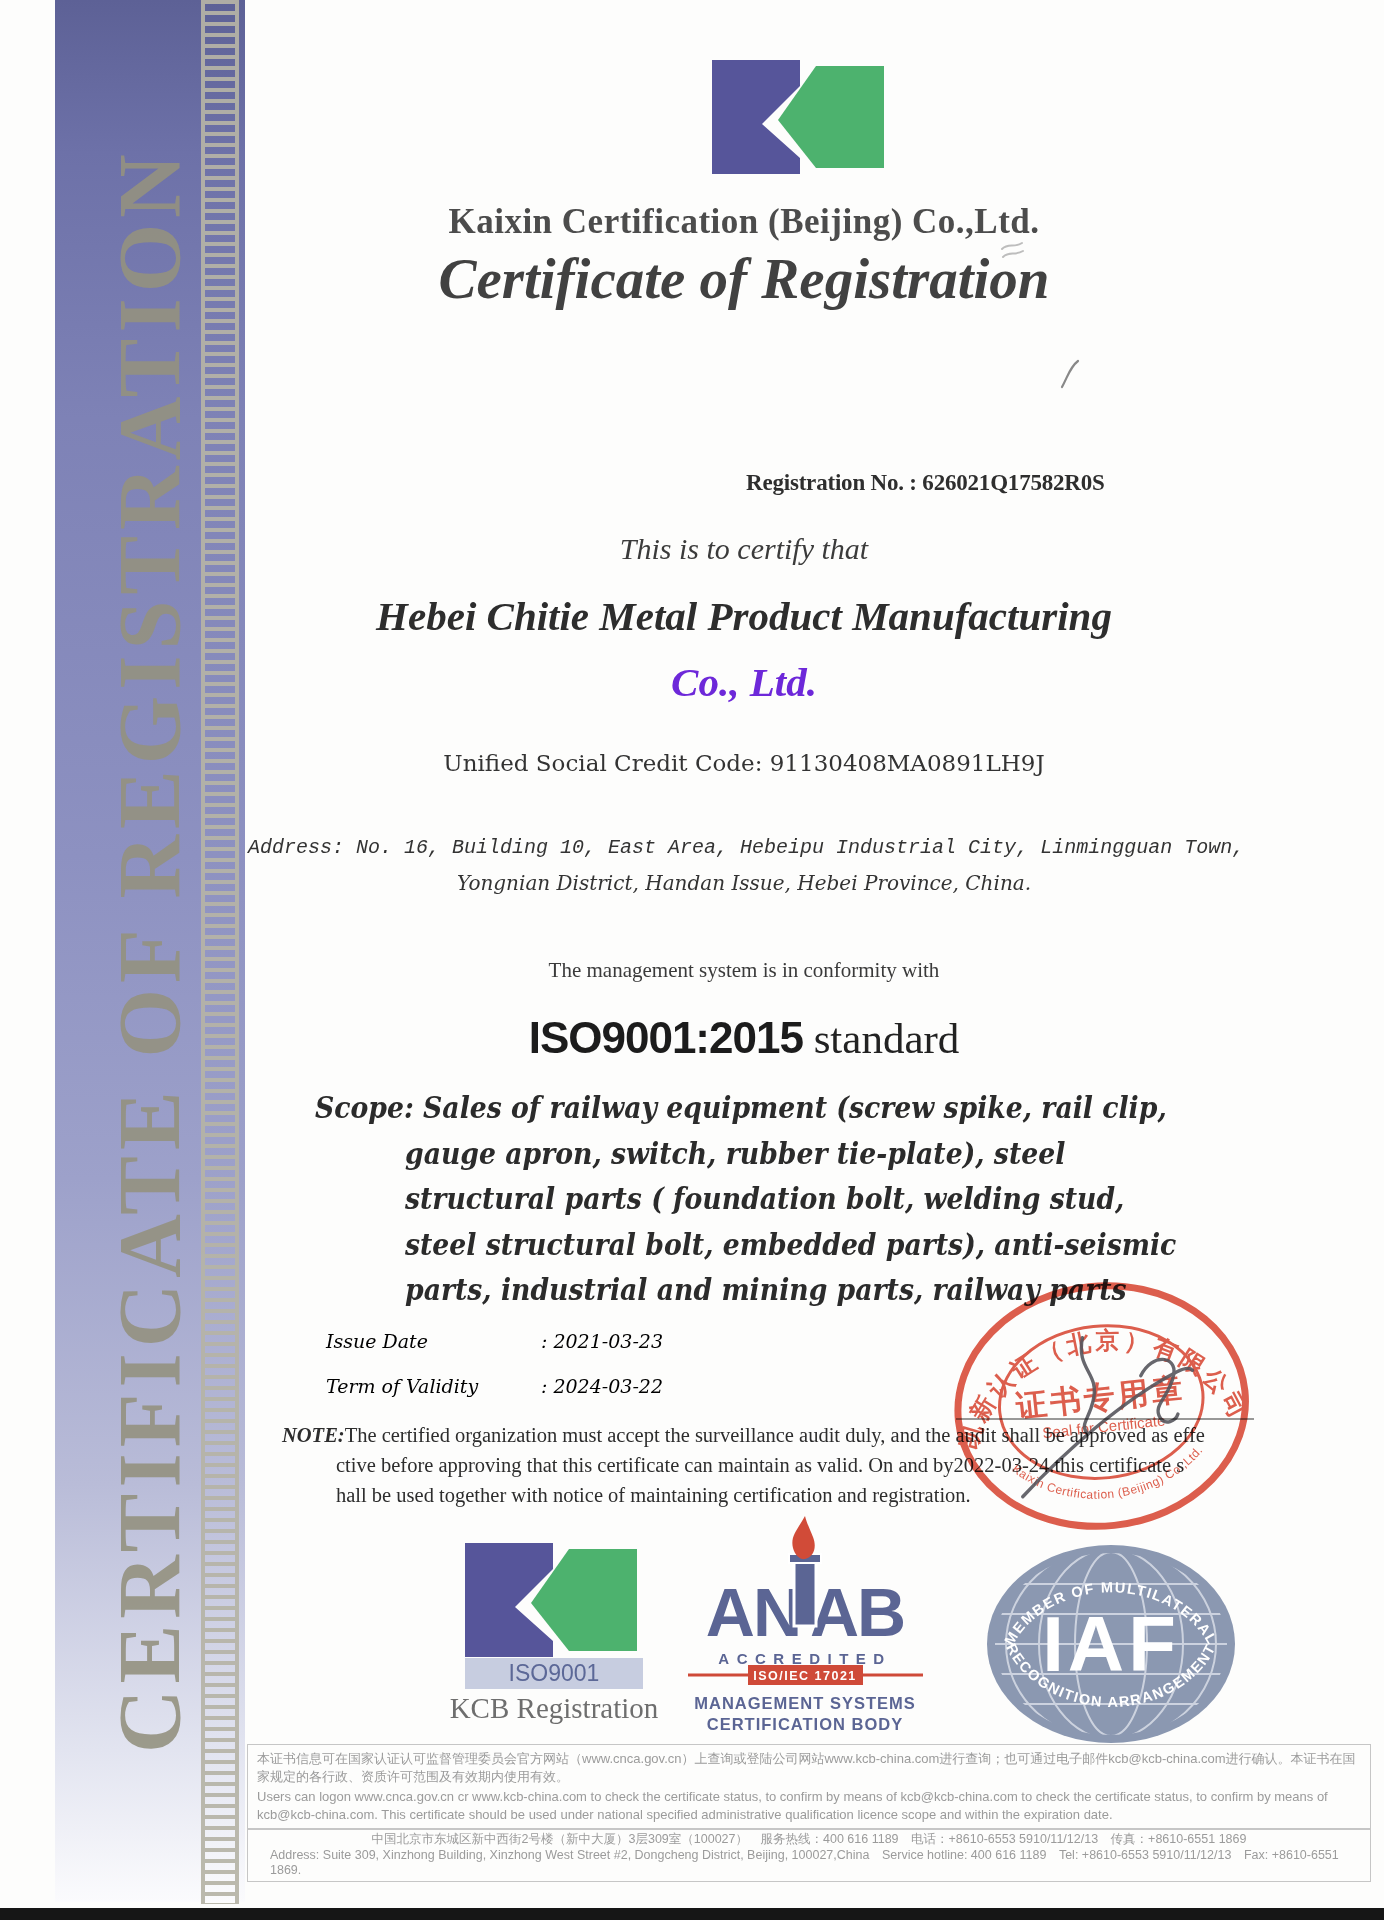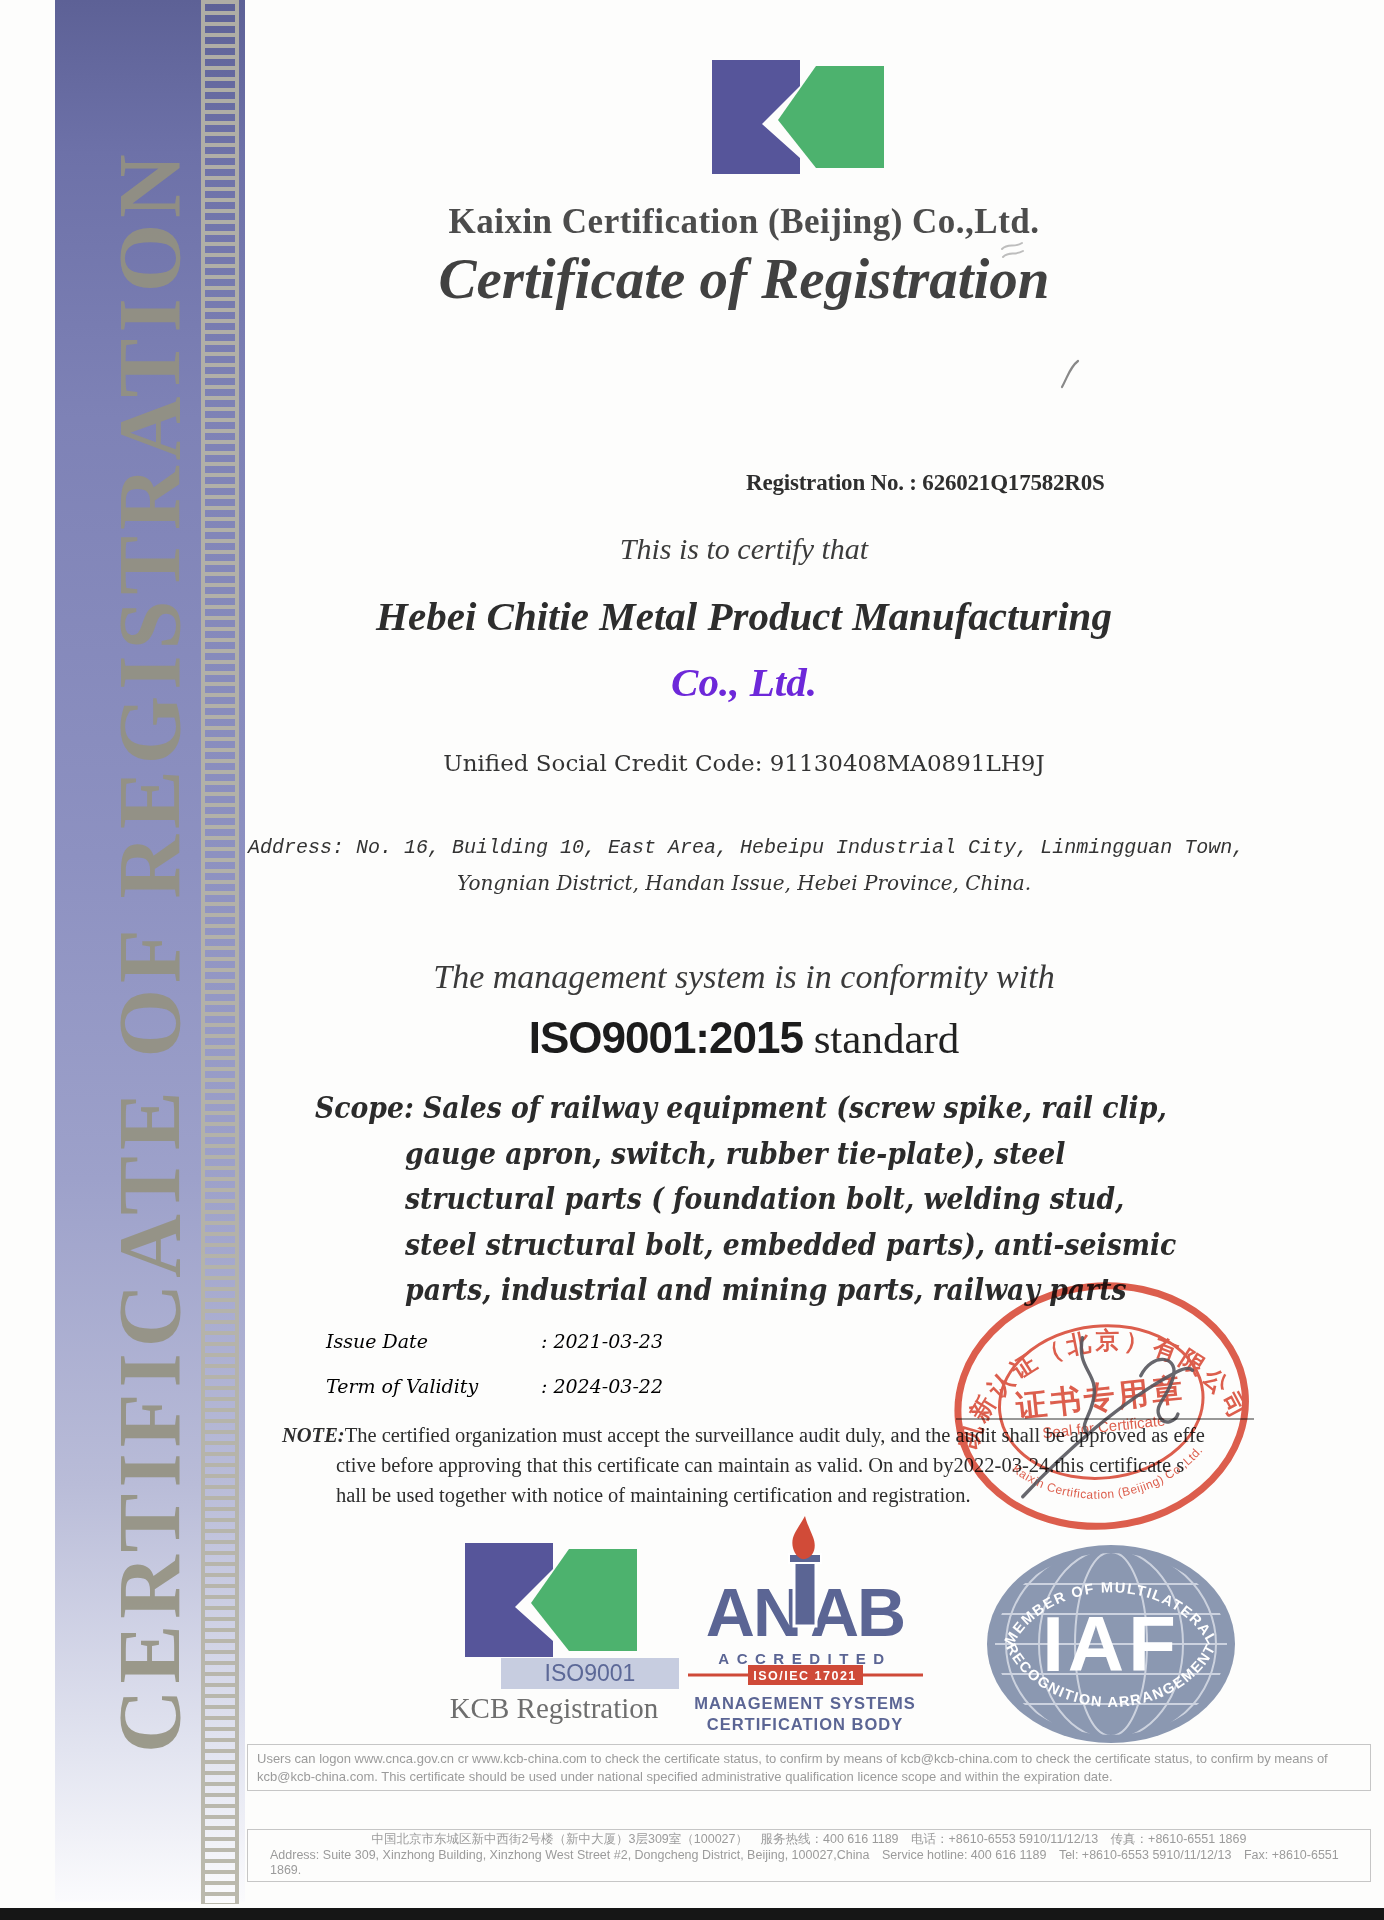--- a/index.html
+++ b/index.html
@@ -27,21 +27,21 @@
   .org-name  { top:202px; font-size:35px; font-weight:bold; color:#4c4c4c; letter-spacing:.5px; }
   .doc-title { top:246px; font-size:57px; font-weight:bold; font-style:italic; color:#414141; }
   .reg-line  { position:absolute; top:470px; left:498px; font-size:23px; font-weight:bold;
                color:#2e2e2e; white-space:nowrap; letter-spacing:-.2px; }
   .certify   { top:532px; font-style:italic; font-size:30px; color:#3b3b3b; }
   .company1  { top:592px; font-size:41px; font-weight:bold; font-style:italic; color:#2d2d2d; }
   .company2  { top:658px; font-size:41px; font-weight:bold; font-style:italic; color:#6d28d9; }
   .credit    { top:750px; font-family:"DejaVu Serif",serif; font-size:23px; color:#333; }
   .addr1     { top:836px; font-family:Liberation Mono, monospace; font-style:italic; font-size:20px; color:#333; }
   .addr2     { top:871px; font-family:"DejaVu Serif",serif; font-style:italic; font-size:20px; color:#333; }
-  .conformity{ top:958px; font-style:italic; font-size:34px; color:#3a3a3a; }
+  .conformity{ top:958px; font-size:21px; color:#3a3a3a; }
   .iso-line  { top:1013px; }
   .iso-name  { font-family:"Liberation Sans",sans-serif; font-weight:bold; font-size:44px;
                color:#1c1c1c; letter-spacing:-1px; }
   .iso-suffix{ font-size:43px; color:#222; }
 
   .scope { position:absolute; top:1086px; left:67px; text-align:left;
     font-family:"DejaVu Serif",serif; font-weight:bold; font-style:italic;
     font-size:29px; color:#2b2b2b; line-height:45.5px; }
   .scope .sline { display:block; white-space:nowrap; transform:scaleX(.92); transform-origin:left; }
   .scope .indent { margin-left:90px; }
@@ -58,21 +58,21 @@
   .note .nline { display:block; white-space:nowrap; }
 
   .seal { position:absolute; left:948px; top:1280px; transform:rotate(-6deg);
           mix-blend-mode:multiply; opacity:.93; z-index:5; }
   .seal-rule { position:absolute; left:956px; top:1418px; width:298px; height:0;
           border-top:2px solid rgba(118,118,118,.75); z-index:4; }
 
   .kcb-logo { position:absolute; left:465px; top:1543px; }
   .kcb-band { position:absolute; left:465px; top:1658px; width:178px; height:31px;
     background:#c7cde0; text-align:center; line-height:31px;
-    font-family:"Liberation Sans",sans-serif; font-size:23px; color:#5c6897;margin-left:36px; }
+    font-family:"Liberation Sans",sans-serif; font-size:23px; color:#5c6897; }
   .kcb-caption { position:absolute; left:418px; top:1692px; width:272px; text-align:center;
     font-size:29px; color:#6e6e6e; }
 
   .anab-logo { position:absolute; left:688px; top:1516px; }
   .iaf-logo  { position:absolute; left:982px; top:1540px; }
 
   .fine1 { position:absolute; left:247px; top:1744px; width:1124px; box-sizing:border-box;
     border:1px solid #c6c6c6; padding:5px 9px; font-family:"Liberation Sans",sans-serif;
     font-size:13px; color:#9b9b9b; line-height:17.5px; text-align:left; }
   .fp-zh { margin-bottom:3px; }
@@ -206,20 +206,21 @@
     <text font-family="Liberation Sans, sans-serif" font-size="14.5" font-weight="bold" fill="#ffffff" letter-spacing="1.5">
       <textPath href="#iafTop" startOffset="50%" text-anchor="middle">MEMBER OF MULTILATERAL</textPath>
     </text>
     <text font-family="Liberation Sans, sans-serif" font-size="14.5" font-weight="bold" fill="#ffffff" letter-spacing="1.5">
       <textPath href="#iafBot" startOffset="50%" text-anchor="middle">RECOGNITION ARRANGEMENT</textPath>
     </text>
     <text x="129" y="131" text-anchor="middle" font-family="Liberation Sans, sans-serif" font-size="78" font-weight="bold" letter-spacing="4" fill="#ffffff">IAF</text>
   </svg>
 
   <div class="fine1">
+    <div class="fp-zh">本证书信息可在国家认证认可监督管理委员会官方网站（www.cnca.gov.cn）上查询或登陆公司网站www.kcb-china.com进行查询；也可通过电子邮件kcb@kcb-china.com进行确认。本证书在国家规定的各行政、资质许可范围及有效期内使用有效。</div>
     <div class="fp-en">Users can logon www.cnca.gov.cn cr www.kcb-china.com to check the certificate status, to confirm by means of kcb@kcb-china.com to check the certificate status, to confirm by means of kcb@kcb-china.com. This certificate should be used under national specified administrative qualification licence scope and within the expiration date.</div>
   </div>
   <div class="fine2">
     <div class="fp-zh-addr">中国北京市东城区新中西街2号楼（新中大厦）3层309室（100027）　服务热线：400 616 1189　电话：+8610-6553 5910/11/12/13　传真：+8610-6551 1869</div>
     <div class="fp-en-addr">Address: Suite 309, Xinzhong Building, Xinzhong West Street #2, Dongcheng District, Beijing, 100027,China　Service hotline: 400 616 1189　Tel: +8610-6553 5910/11/12/13　Fax: +8610-6551 1869.</div>
   </div>
 
   <svg class="pen-mark-1" width="24" height="32" viewBox="0 0 24 32">
     <path d="M4,29 C10,18 12,9 20,3" stroke="#6a6a6a" stroke-width="2.2" fill="none" stroke-linecap="round" opacity=".8"></path>
   </svg>

